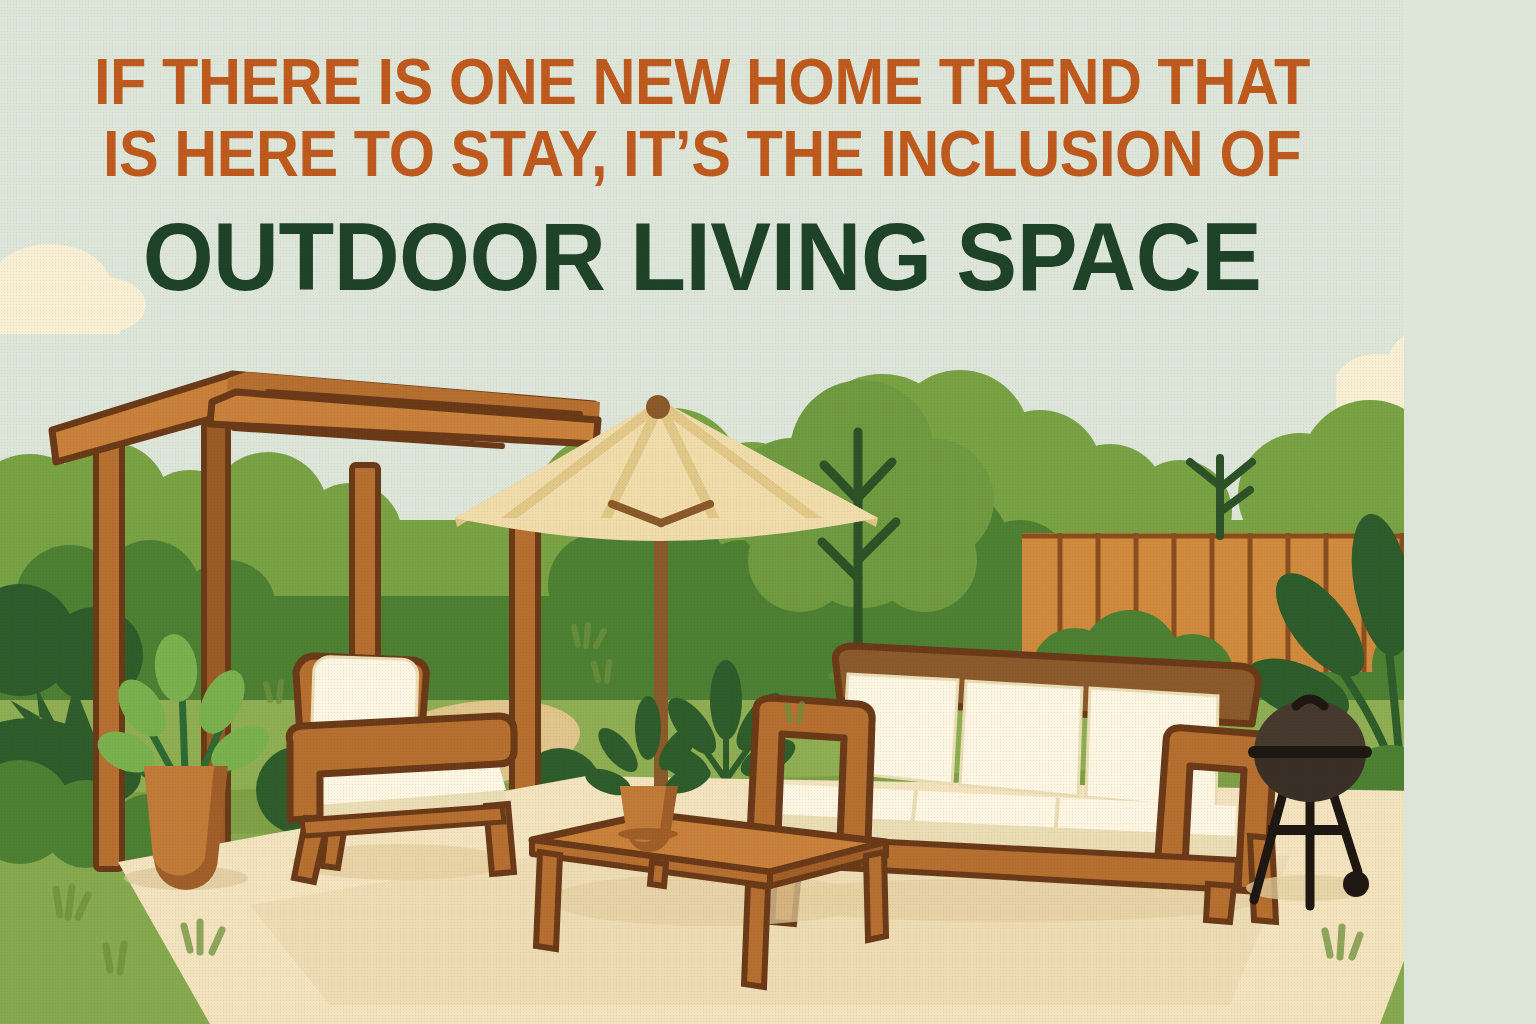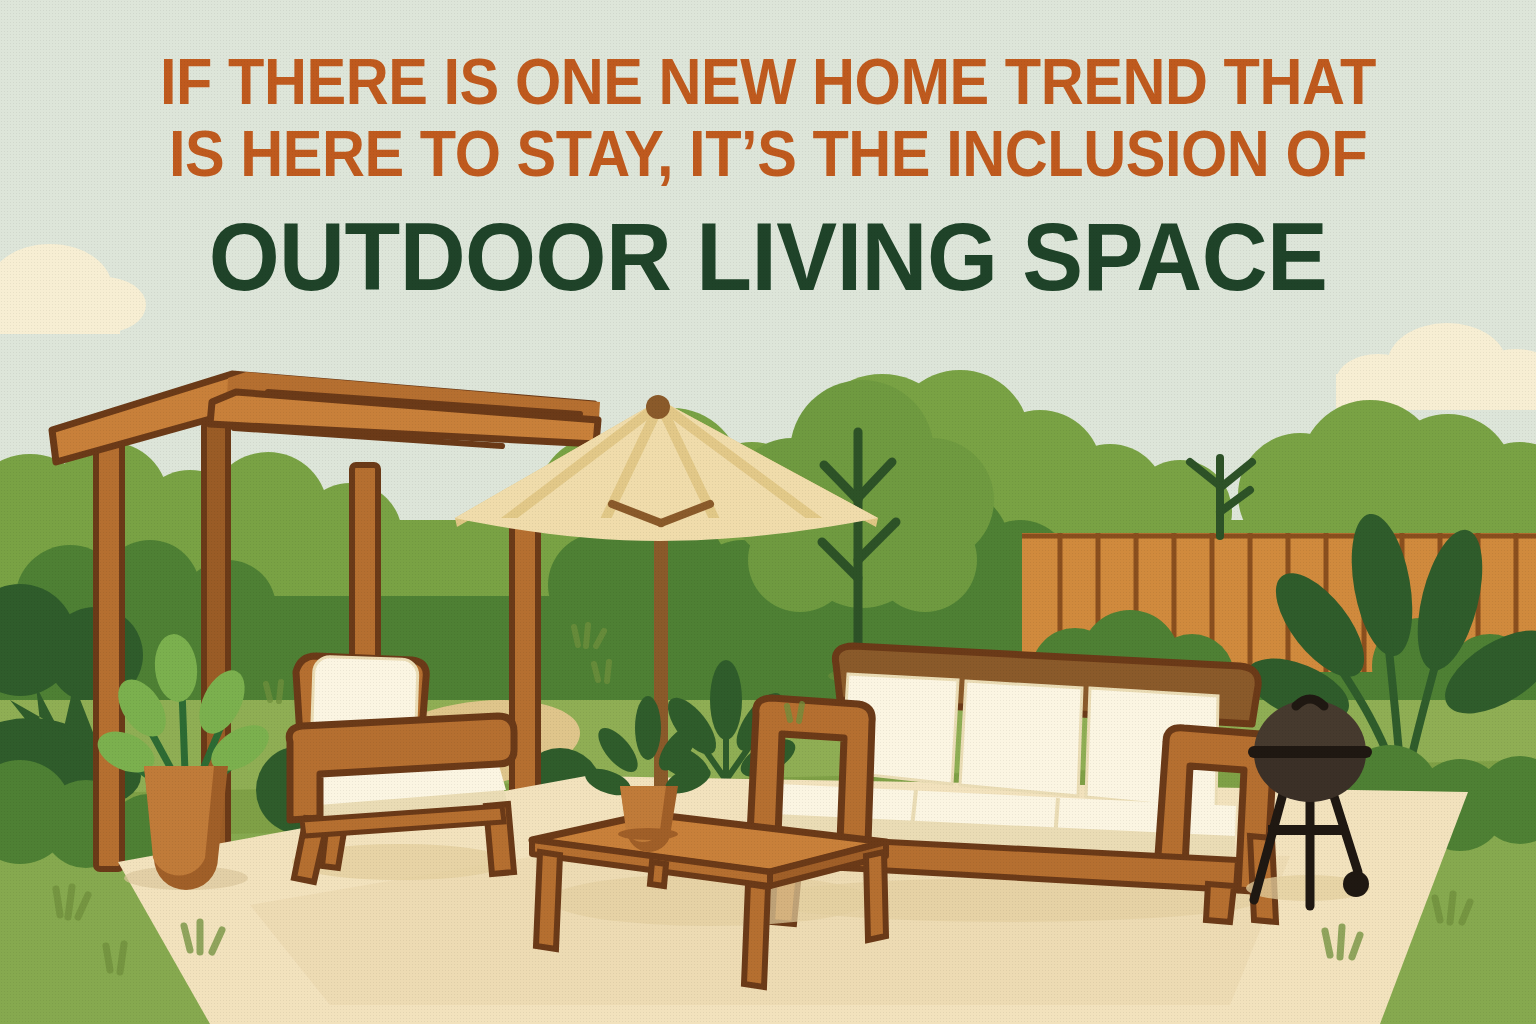--- a/index.html
+++ b/index.html
@@ -1,17 +1,17 @@
 <!DOCTYPE html>
 <html><head>
 <meta charset="utf-8">
 <style>
   html,body{margin:0;padding:0;background:#dde5d9;}
   body{font-family:"Liberation Sans",sans-serif;}
-  #poster{position:relative;width:1536px;height:1024px;overflow:hidden;background:#dde5d9;}
+  #poster{position:relative;width:1404px;height:1024px;overflow:hidden;background:#dde5d9;}
   #poster svg{display:block;position:absolute;top:0;left:0;}
   .hl{position:absolute;left:0;right:0;text-align:center;font-weight:700;
       font-family:"Liberation Sans",sans-serif;letter-spacing:-0.5px;
       white-space:nowrap;user-select:none;}
   #hl1{top:47px;font-size:64px;line-height:70px;color:#bf5a1e;
        transform:scaleX(0.93);transform-origin:center top;}
   #hl2{top:119px;font-size:64px;line-height:70px;color:#bf5a1e;
        transform:scaleX(0.93);transform-origin:center top;}
   #hl3{top:205px;font-size:96px;line-height:104px;color:#1f4329;
        transform:scaleX(0.95);transform-origin:center top;}

